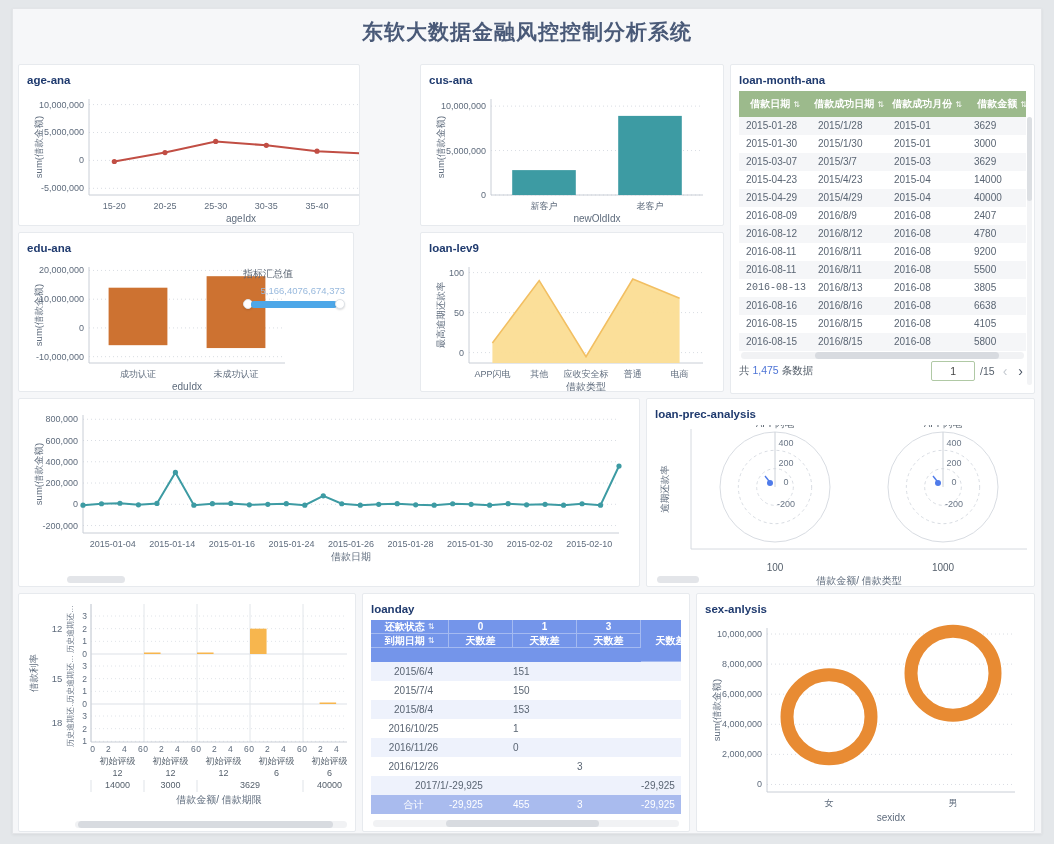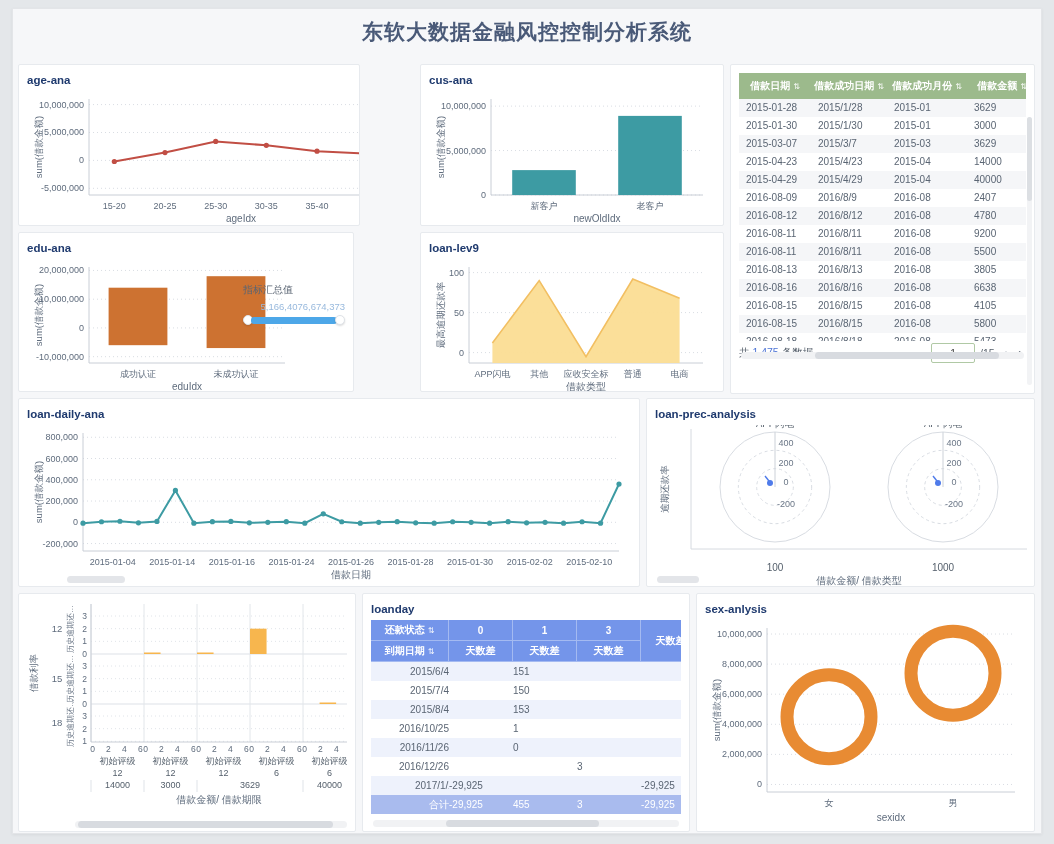--- a/index.html
+++ b/index.html
@@ -26,36 +26,36 @@
   .lm-row.shade{background:#f5f6f8}
   .lm-cell{flex:none;padding-left:7px;font-size:10px;color:#5a6573;white-space:nowrap;overflow:hidden}
   .lm-pagebar{display:flex;justify-content:space-between;align-items:center;height:24px;font-size:10.5px;color:#555f6b}
   .lm-total .blue{color:#4d74d6}
   .lm-pager{display:flex;align-items:center;gap:5px}
   .lm-pager input{width:44px;height:20px;border:1px solid #b0c9a5;border-radius:2px;text-align:center;font-size:10.5px;color:#444;outline:none;background:#fff}
   .pg{font-size:14px;line-height:14px;padding:0 3px;cursor:pointer}
   .pg.prev{color:#c5cad1}
   .pg.next{color:#4a5463}
   
-  .edu-legend{position:absolute;right:8px;top:50px;width:102px}
+  .edu-legend{position:absolute;right:8px;top:34px;width:102px}
   .edu-legend-title{font-size:10px;color:#5a6573;margin-bottom:4px}
   .edu-legend-vals{display:flex;justify-content:flex-end;font-size:9.5px;color:#98b9dd;margin-bottom:3px}
   .edu-slider{display:flex;align-items:center}
   .edu-handle{flex:none;width:10px;height:10px;border-radius:50%;background:#fff;border:1px solid #dfe3e8;box-shadow:0 1px 2px rgba(0,0,0,.15)}
   .edu-bar{flex:1;height:7px;background:#4da7e8;border-radius:3px;margin:0 -2px}
   
   .ld-clip{width:100%;overflow:hidden}
   .ld-head{display:flex;background:#7495ea;color:#fff}
   .ld-col{flex:none;display:flex;flex-direction:column}
-  .ld-hc{height:21px;display:flex;align-items:center;justify-content:center;gap:3px;font-size:10px;font-weight:700;border-right:1px solid rgba(255,255,255,.35);border-bottom:1px solid rgba(255,255,255,.35)}
+  .ld-hc{height:14px;display:flex;align-items:center;justify-content:center;gap:3px;font-size:10px;font-weight:700;border-right:1px solid rgba(255,255,255,.35);border-bottom:1px solid rgba(255,255,255,.35)}
   .ld-hc.merged{height:42px}
   .ld-row{display:flex;height:19px;line-height:19px}
   .ld-row.shade{background:#eef2fc}
   .ld-cell{flex:none;font-size:10px;color:#5a6573;text-align:left;padding-right:9px;white-space:nowrap;overflow:hidden}
-  .ld-cell.first{text-align:right;padding-left:7px;padding-right:0}
+  .ld-cell.first{text-align:center;padding-left:7px;padding-right:0}
   .ld-row.total{background:#a9bbee}
   .ld-row.total .ld-cell{color:#fff}
 </style>
 </head>
 <body>
 
 <div class="card"></div>
 <div class="page-title">东软大数据金融风控控制分析系统</div>
 
 <div class="panel" style="left:18px;top:64px;width:342px;height:162px">
@@ -103,20 +103,21 @@
         <text x="115" y="118" text-anchor="middle" font-size="9" fill="#5f6c7d">新客户</text>
         <text x="221" y="118" text-anchor="middle" font-size="9" fill="#5f6c7d">老客户</text>
         <text x="168" y="131" text-anchor="middle" font-size="10" fill="#5f6c7d">newOldIdx</text>
         <text x="15" y="56" text-anchor="middle" font-size="9.5" fill="#5f6c7d" transform="rotate(-90 15 56)">sum(借款金额)</text>
         <rect x="83.2" y="79.11111111111111" width="63.599999999999994" height="24.888888888888886" fill="#3d9ba3"></rect>
         <rect x="189.2" y="24.88888888888889" width="63.599999999999994" height="79.11111111111111" fill="#3d9ba3"></rect>
       </svg></div>
 </div>
 
 <div class="panel" style="left:730px;top:64px;width:305px;height:330px">
+  <div class="ptitle">loan-month-ana</div>
   <div class="chost" id="c-month">
       <div class="lm-clip">
         <div class="lm-head">
           <div class="lm-hc" style="width: 72px;">
             <span>借款日期</span>
             <span class="sorticon">⇅</span>
           </div>
           <div class="lm-hc" style="width: 76px;">
             <span>借款成功日期</span>
             <span class="sorticon">⇅</span>
@@ -179,21 +180,21 @@
             <div class="lm-cell" style="width: 80px;">2016-08</div>
             <div class="lm-cell" style="width: 70px;">9200</div>
           </div>
           <div class="lm-row shade">
             <div class="lm-cell" style="width: 72px;">2016-08-11</div>
             <div class="lm-cell" style="width: 76px;">2016/8/11</div>
             <div class="lm-cell" style="width: 80px;">2016-08</div>
             <div class="lm-cell" style="width: 70px;">5500</div>
           </div>
           <div class="lm-row">
-            <div class="lm-cell" style="width: 72px;">2016-08-13</div>
+            <div class="lm-cell" style="width: 72px; font-family: Liberation Mono, monospace;">2016-08-13</div>
             <div class="lm-cell" style="width: 76px;">2016/8/13</div>
             <div class="lm-cell" style="width: 80px;">2016-08</div>
             <div class="lm-cell" style="width: 70px;">3805</div>
           </div>
           <div class="lm-row shade">
             <div class="lm-cell" style="width: 72px;">2016-08-16</div>
             <div class="lm-cell" style="width: 76px;">2016/8/16</div>
             <div class="lm-cell" style="width: 80px;">2016-08</div>
             <div class="lm-cell" style="width: 70px;">6638</div>
           </div>
@@ -290,21 +291,20 @@
         <text x="203.8" y="118" text-anchor="middle" font-size="9" fill="#5f6c7d">普通</text>
         <text x="250.6" y="118" text-anchor="middle" font-size="9" fill="#5f6c7d">电商</text>
         <text x="157" y="131" text-anchor="middle" font-size="10" fill="#5f6c7d">借款类型</text>
         <text x="15" y="56" text-anchor="middle" font-size="9.5" fill="#5f6c7d" transform="rotate(-90 15 56)">最高逾期还款率</text>
         <polygon points="63.4,84 110.2,21.600000000000005 157,97.6 203.8,20 250.6,39.199999999999996 250.6,104 63.4,104" fill="#fbdd94" opacity="0.95"></polygon>
         <polyline points="63.4,84 110.2,21.600000000000005 157,97.6 203.8,20 250.6,39.199999999999996" fill="none" stroke="#f2bf62" stroke-width="1.6"></polyline>
       </svg></div>
 </div>
 
 <div class="panel" style="left:18px;top:398px;width:622px;height:189px">
-  <div class="ptitle">loan-daily-ana</div>
   <div class="chost" id="c-daily"><svg width="602" height="156" viewBox="0 0 602 156">
         <line x1="56" x2="592" y1="12.252252252252248" y2="12.252252252252248" stroke="#d9dde3" stroke-dasharray="1 3"></line>
         <text x="51" y="15.252252252252248" text-anchor="end" font-size="9" fill="#5f6c7d">800,000</text>
         <line x1="56" x2="592" y1="33.513513513513516" y2="33.513513513513516" stroke="#d9dde3" stroke-dasharray="1 3"></line>
         <text x="51" y="36.513513513513516" text-anchor="end" font-size="9" fill="#5f6c7d">600,000</text>
         <line x1="56" x2="592" y1="54.77477477477477" y2="54.77477477477477" stroke="#d9dde3" stroke-dasharray="1 3"></line>
         <text x="51" y="57.77477477477477" text-anchor="end" font-size="9" fill="#5f6c7d">400,000</text>
         <line x1="56" x2="592" y1="76.03603603603604" y2="76.03603603603604" stroke="#d9dde3" stroke-dasharray="1 3"></line>
         <text x="51" y="79.03603603603604" text-anchor="end" font-size="9" fill="#5f6c7d">200,000</text>
         <line x1="56" x2="592" y1="97.2972972972973" y2="97.2972972972973" stroke="#d9dde3" stroke-dasharray="1 3"></line>

